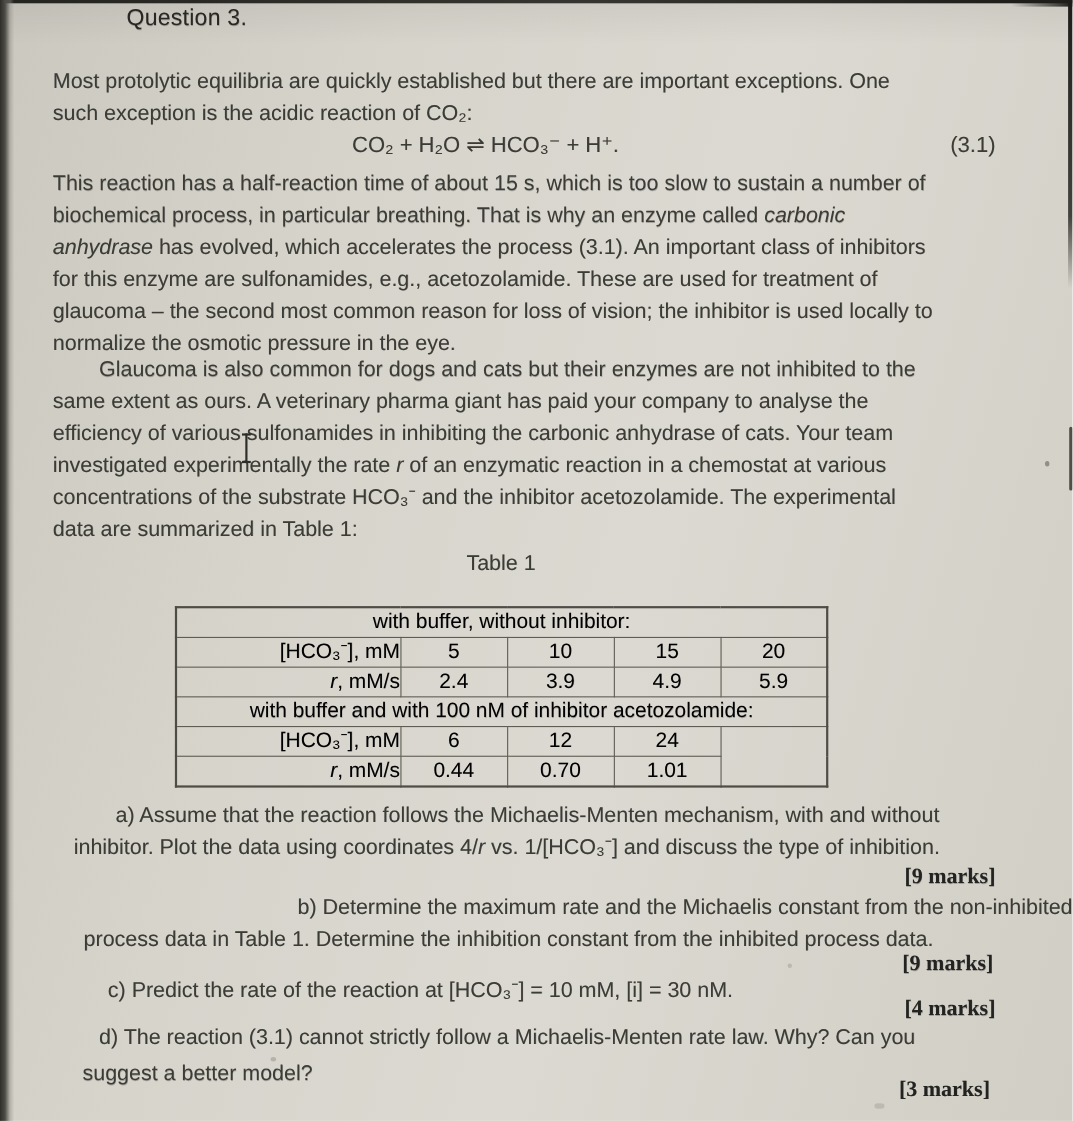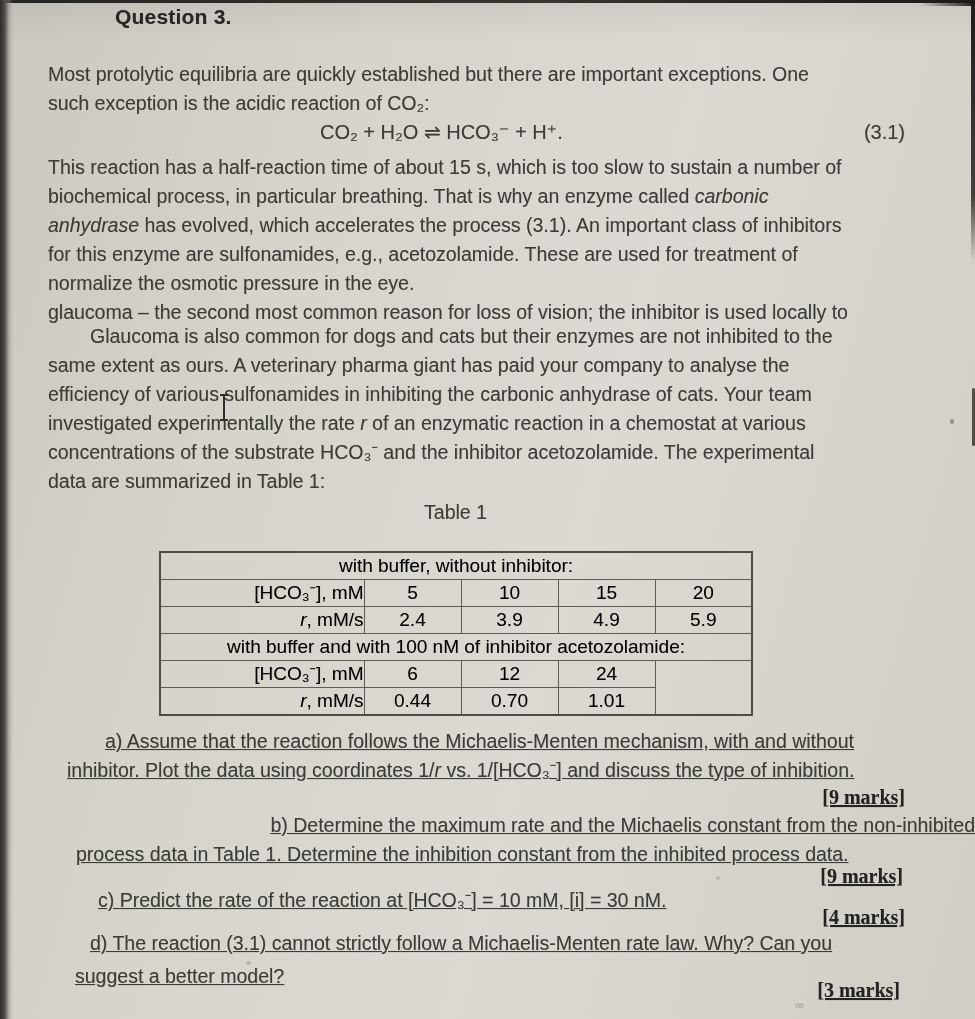--- a/index.html
+++ b/index.html
@@ -14,24 +14,24 @@
   .page{position:absolute;inset:0;text-shadow:0.3px 0.3px 0.4px rgba(70,70,64,0.35);}
   
   .edge-top{position:absolute;top:0;left:0;right:0;height:3px;background:linear-gradient(90deg,#23231f,#37352f 55%,#1c1b18);}
   .edge-left{position:absolute;left:0;top:0;bottom:0;width:13px;
     background:linear-gradient(90deg,#2e2d29 0%,#4d4c45 35%,rgba(140,138,130,0.45) 70%,rgba(140,138,130,0) 100%);}
   .edge-right-top{position:absolute;right:0;top:0;width:4px;height:262px;
     background:linear-gradient(180deg,#1e1d1a,#44423c 75%,rgba(68,66,60,0));}
   .edge-right-mark{position:absolute;right:0;top:388px;width:3px;height:58px;background:#504e47;border-radius:2px;}
   .corner-tr{position:absolute;top:0;right:0;width:56px;height:6px;background:linear-gradient(90deg,rgba(30,29,26,0),#1e1d1a);}
 
-  .line{position:absolute;left:0;right:0;height:29px;line-height:29px;font-size:19.5px;white-space:nowrap;text-decoration:underline;}
+  .line{position:absolute;left:0;right:0;height:29px;line-height:29px;font-size:19.5px;white-space:nowrap;}
   .it{font-style:italic;}
 
-  .title{position:absolute;left:115px;top:5px;font-size:21px;font-weight:bold;color:#282723;letter-spacing:0.2px;}
+  .title{position:absolute;left:115px;top:5px;font-size:21px;font-weight:normal;color:#282723;letter-spacing:0.2px;}
 
   .para{position:absolute;left:48px;font-size:19.5px;line-height:29px;white-space:nowrap;}
   .para div{height:29px;}
 
   .eq-row{position:absolute;left:0;top:118px;width:975px;height:29px;line-height:29px;font-size:20px;}
   .eq{position:absolute;left:320px;}
   .eq-num{position:absolute;right:70px;text-align:center;}
 
   .tcaption{position:absolute;left:159px;top:498px;width:593px;text-align:center;font-size:19.5px;height:29px;line-height:29px;}
   table.dtable{position:absolute;left:159px;top:531px;border-collapse:collapse;table-layout:fixed;
@@ -66,22 +66,22 @@
   <div class="eq-row">
     <span class="eq">CO₂ + H₂O ⇌ HCO₃⁻ + H⁺.</span>
     <span class="eq-num">(3.1)</span>
   </div>
 
   <div class="para" style="top:153px;">
     <div>This reaction has a half-reaction time of about 15 s, which is too slow to sustain a number of</div>
     <div><span>biochemical process, in particular breathing. That is why an enzyme called </span><span class="it">carbonic</span></div>
     <div><span class="it">anhydrase</span><span> has evolved, which accelerates the process (3.1). An important class of inhibitors</span></div>
     <div>for this enzyme are sulfonamides, e.g., acetozolamide. These are used for treatment of</div>
+    <div>glaucoma – the second most common reason for loss of vision; the inhibitor is used locally to</div>
     <div>normalize the osmotic pressure in the eye.</div>
-    <div>glaucoma – the second most common reason for loss of vision; the inhibitor is used locally to</div>
   </div>
 
   <div class="para" style="top:322px;">
     <div style="padding-left:42px;">Glaucoma is also common for dogs and cats but their enzymes are not inhibited to the</div>
     <div>same extent as ours. A veterinary pharma giant has paid your company to analyse the</div>
     <div>efficiency of various sulfonamides in inhibiting the carbonic anhydrase of cats. Your team</div>
     <div><span>investigated experimentally the rate </span><span class="it">r</span><span> of an enzymatic reaction in a chemostat at various</span></div>
     <div>concentrations of the substrate HCO₃⁻ and the inhibitor acetozolamide. The experimental</div>
     <div>data are summarized in Table 1:</div>
   </div>
@@ -129,21 +129,21 @@
       <tr>
         <td class="lab"><span class="it">r</span><span>, mM/s</span></td>
         <td class="val">0.44</td>
         <td class="val">0.70</td>
         <td class="val">1.01</td>
       </tr>
     </tbody>
   </table>
 
   <div class="line" style="top:727px;padding-left:105px;">a) Assume that the reaction follows the Michaelis-Menten mechanism, with and without</div>
-  <div class="line" style="top:756px;padding-left:67px;"><span>inhibitor. Plot the data using coordinates 1/</span><span class="it">r</span><span> vs. 1/[HCO₃⁻] and discuss the type of inhibition.</span></div>
+  <div class="line" style="top:756px;padding-left:67px;"><span>inhibitor. Plot the data using coordinates 4/</span><span class="it">r</span><span> vs. 1/[HCO₃⁻] and discuss the type of inhibition.</span></div>
   <div class="line marks pr70" style="top:783px;">[9 marks]</div>
 
   <div class="line" style="top:811px;padding-left:42px;text-align:right;">b) Determine the maximum rate and the Michaelis constant from the non-inhibited</div>
   <div class="line" style="top:840px;padding-left:76px;">process data in Table 1. Determine the inhibition constant from the inhibited process data.</div>
   <div class="line marks pr72" style="top:862px;">[9 marks]</div>
 
   <div class="line" style="top:886px;padding-left:98px;">c) Predict the rate of the reaction at [HCO₃⁻] = 10 mM, [i] = 30 nM.</div>
   <div class="line marks pr70" style="top:903px;">[4 marks]</div>
 
   <div class="line" style="top:929px;padding-left:90px;">d) The reaction (3.1) cannot strictly follow a Michaelis-Menten rate law. Why? Can you</div>

